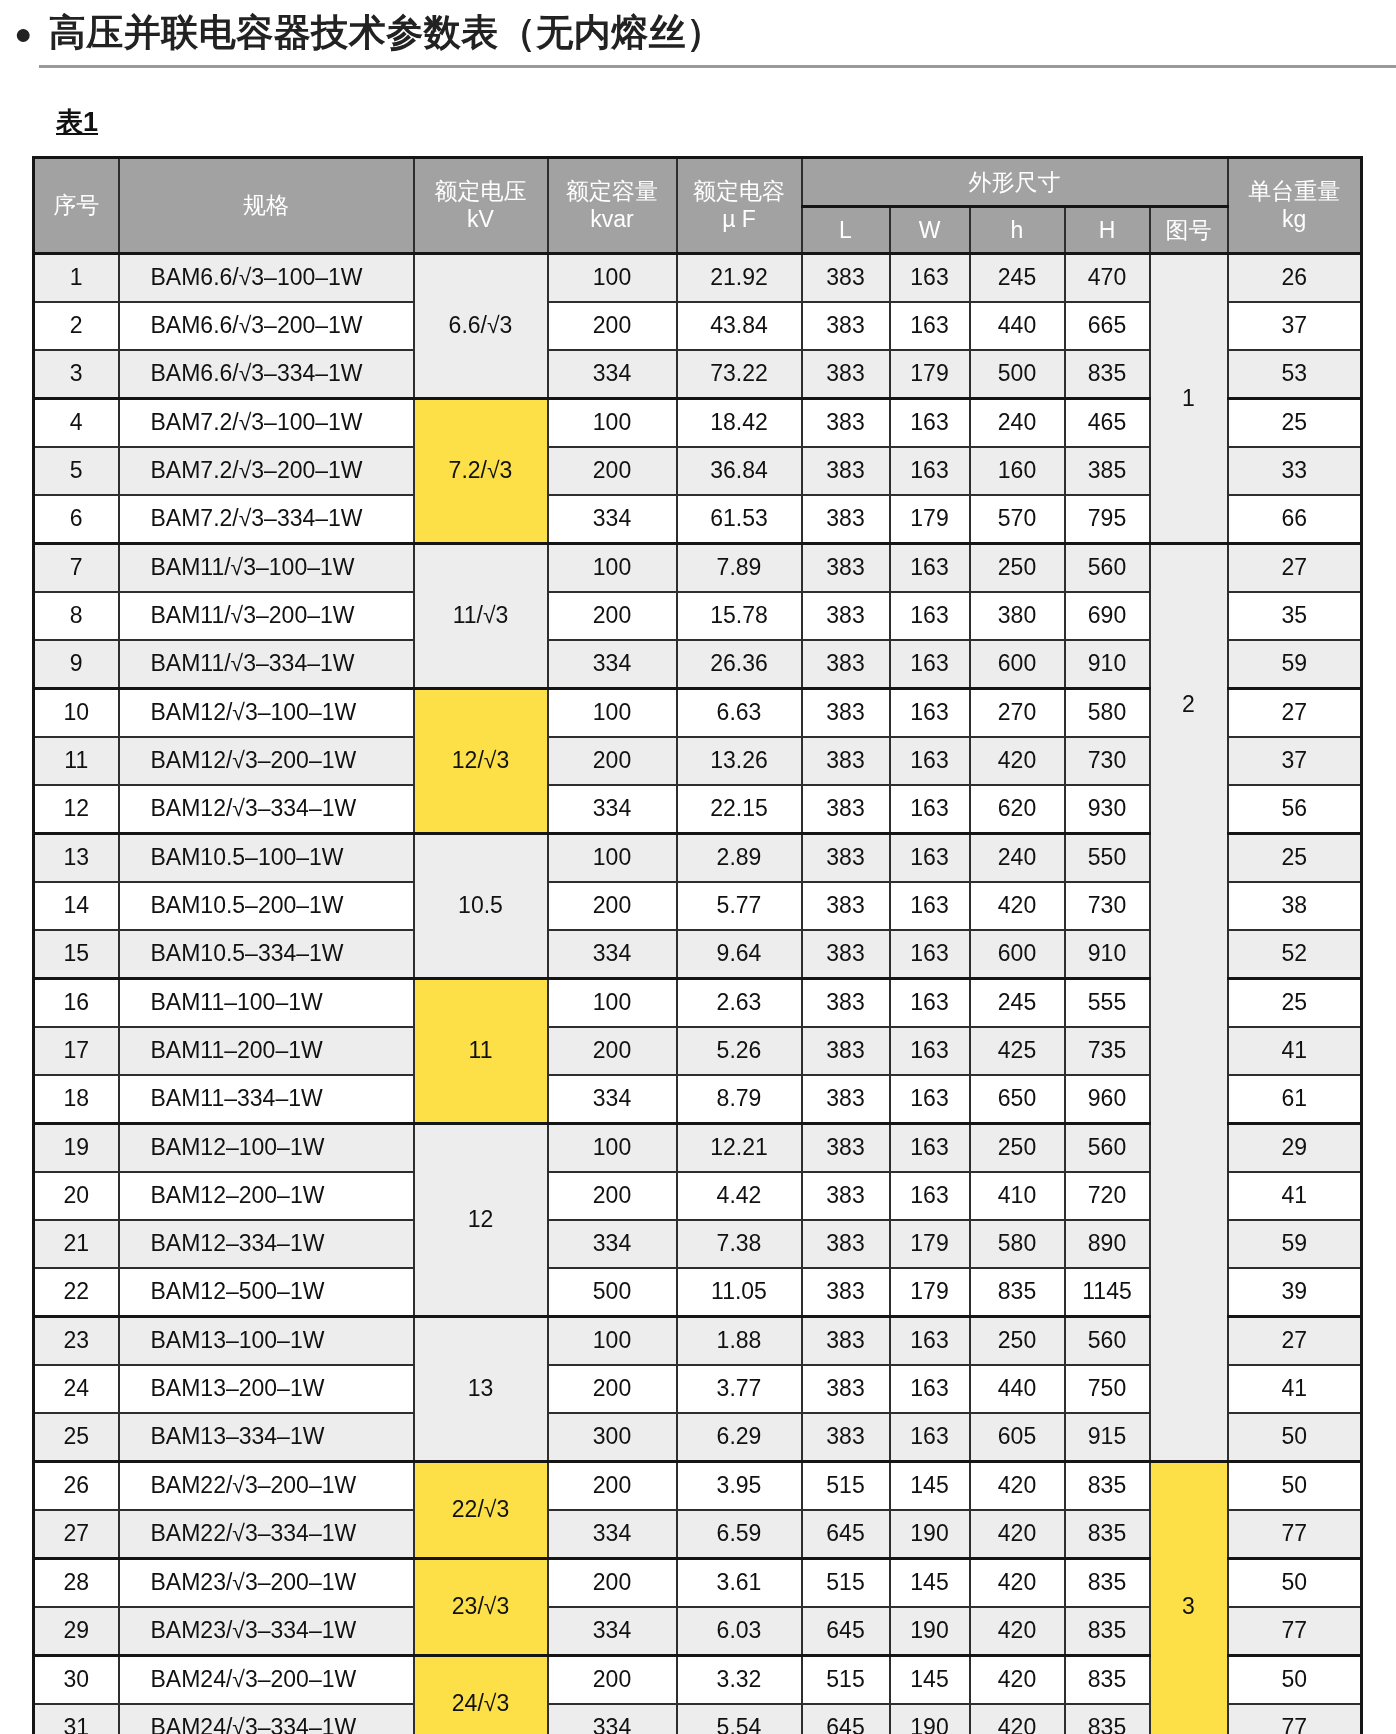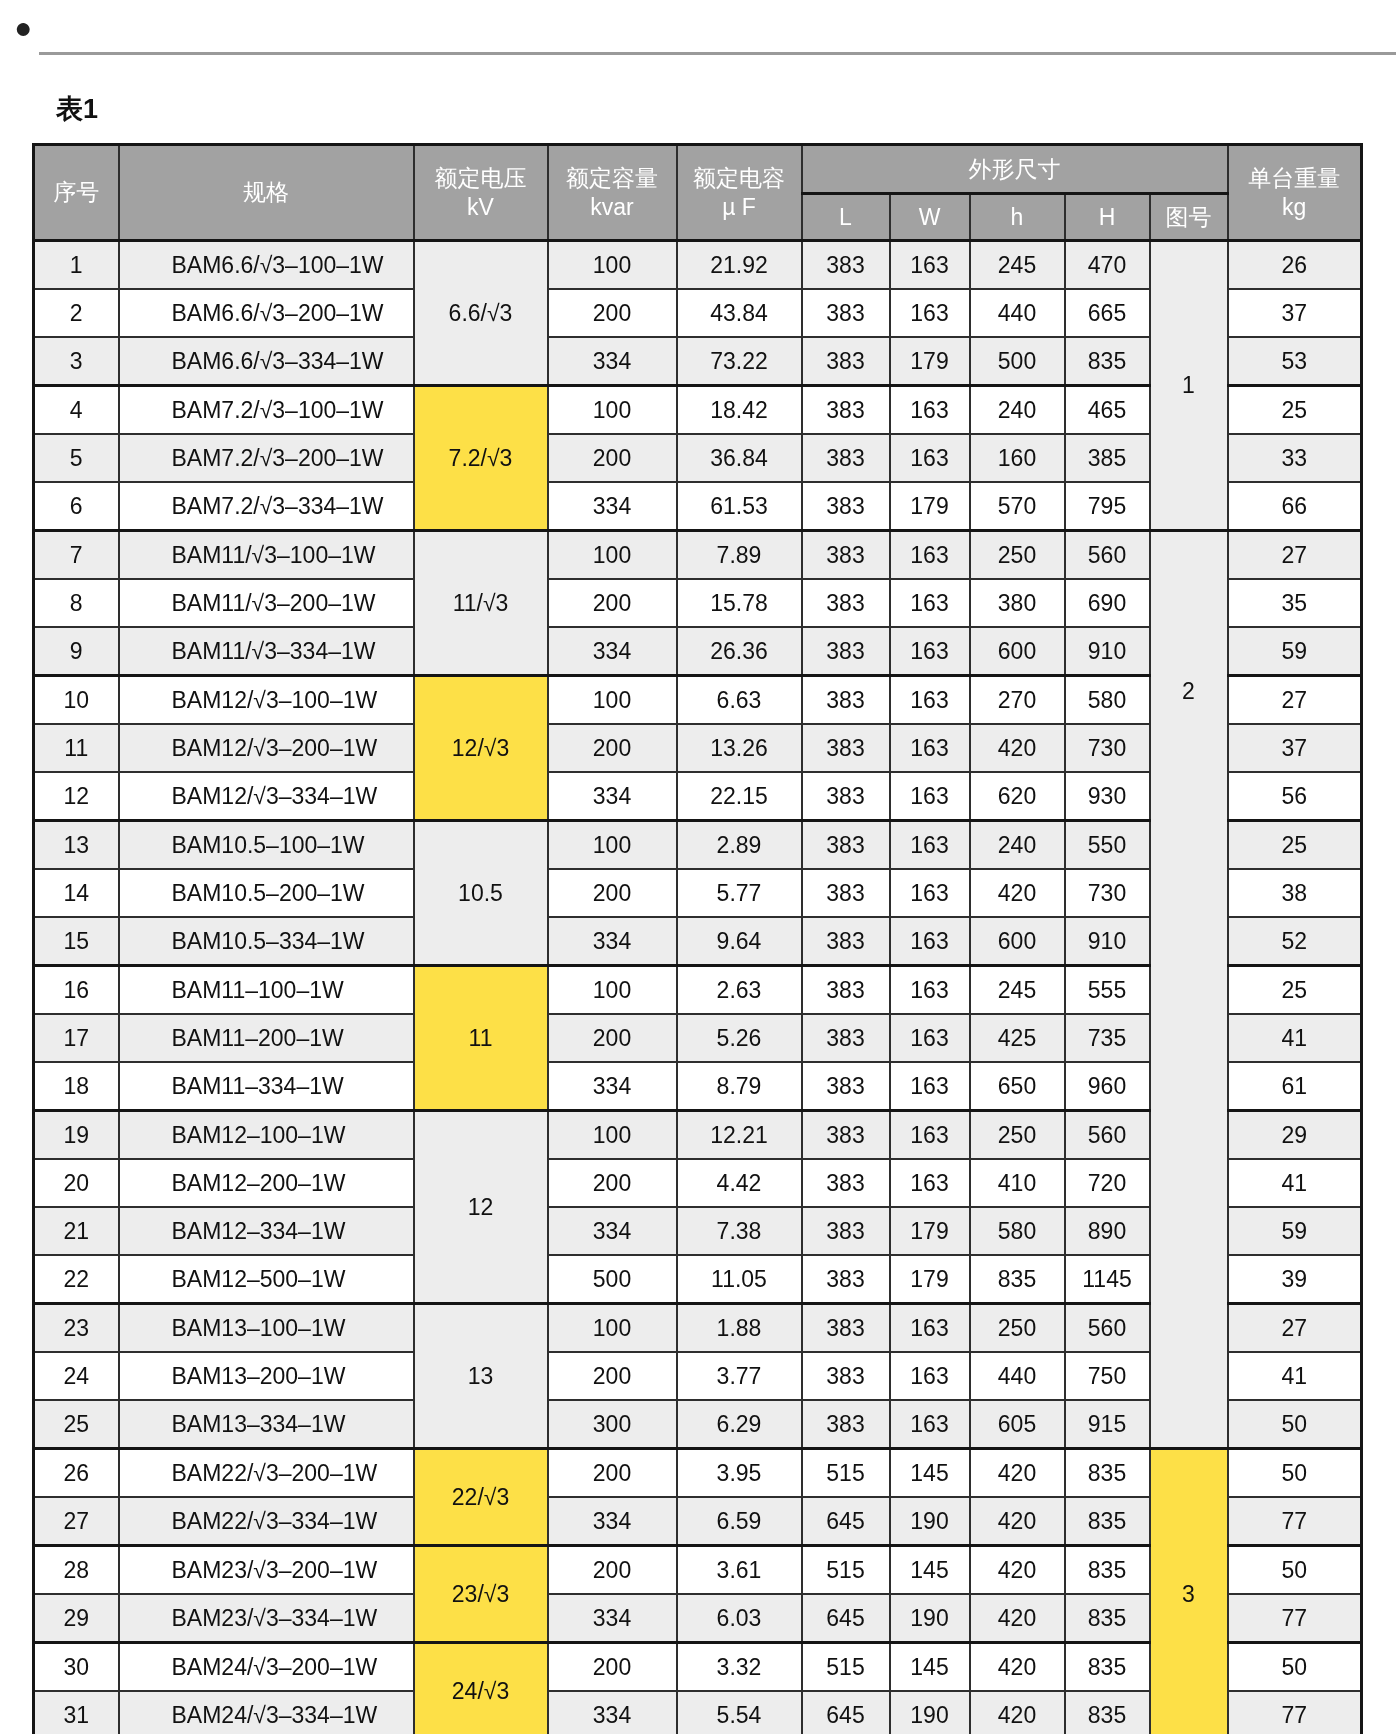--- a/index.html
+++ b/index.html
@@ -17,20 +17,21 @@
     letter-spacing: 0.5px; line-height: 1.15;
   }
   .bullet { font-size: 30px; line-height: 1; position: relative; top: 1px; }
   .title-rule {
     border: none; border-top: 3px solid #9a9a9a;
     margin: 10px 0 0 25px; width: 1365px; height: 0;
   }
   .table-label {
     font-size: 27px; font-weight: bold; color: #111;
     margin: 36px 0 16px 56px;
+    text-decoration: underline;
   }
   table.params {
     border-collapse: collapse; table-layout: fixed;
     margin-left: 32px; width: 1328px;
     border: 3px solid #151515;
   }
   th, td { border: 2px solid #2e2e2e; padding: 0; }
   thead th {
     background: #a2a2a2; color: #ffffff;
     font-weight: normal; font-size: 23px; line-height: 1.22;
@@ -39,30 +40,31 @@
   thead { border-bottom: 3px solid #f9a8d4; }
   thead tr.h1 th { height: 46px; }
   thead tr.h2 th { height: 44px; }
   th.dims-header { border-bottom: 3px solid #151515; }
   tbody td {
     font-size: 23px; height: 46px; text-align: center;
     vertical-align: middle; color: #111; background: #ffffff;
   }
   tbody tr.odd td { background: #ededed; }
   tbody td.merged { background: #fde047; }
-  tbody td.spec { text-align: left; padding-left: 52px; }
+  tbody td.spec { text-align: left; padding-left: 31px; }
   tbody tr.group-start td { border-top: 3px solid #151515; }
   tbody td.fig-top { vertical-align: top; padding-top: 146px; }
 </style>
 </head>
 <body>
 
 <div class="doc-header">
   <div class="doc-title">
     <span class="bullet">●</span>
+    <span>高压并联电容器技术参数表（无内熔丝）</span>
   </div>
   <hr class="title-rule">
 </div>
 
 <div class="table-label">表1</div>
 
 <table class="params">
   <colgroup>
     <col style="width:85px">
       <col style="width:295px">

